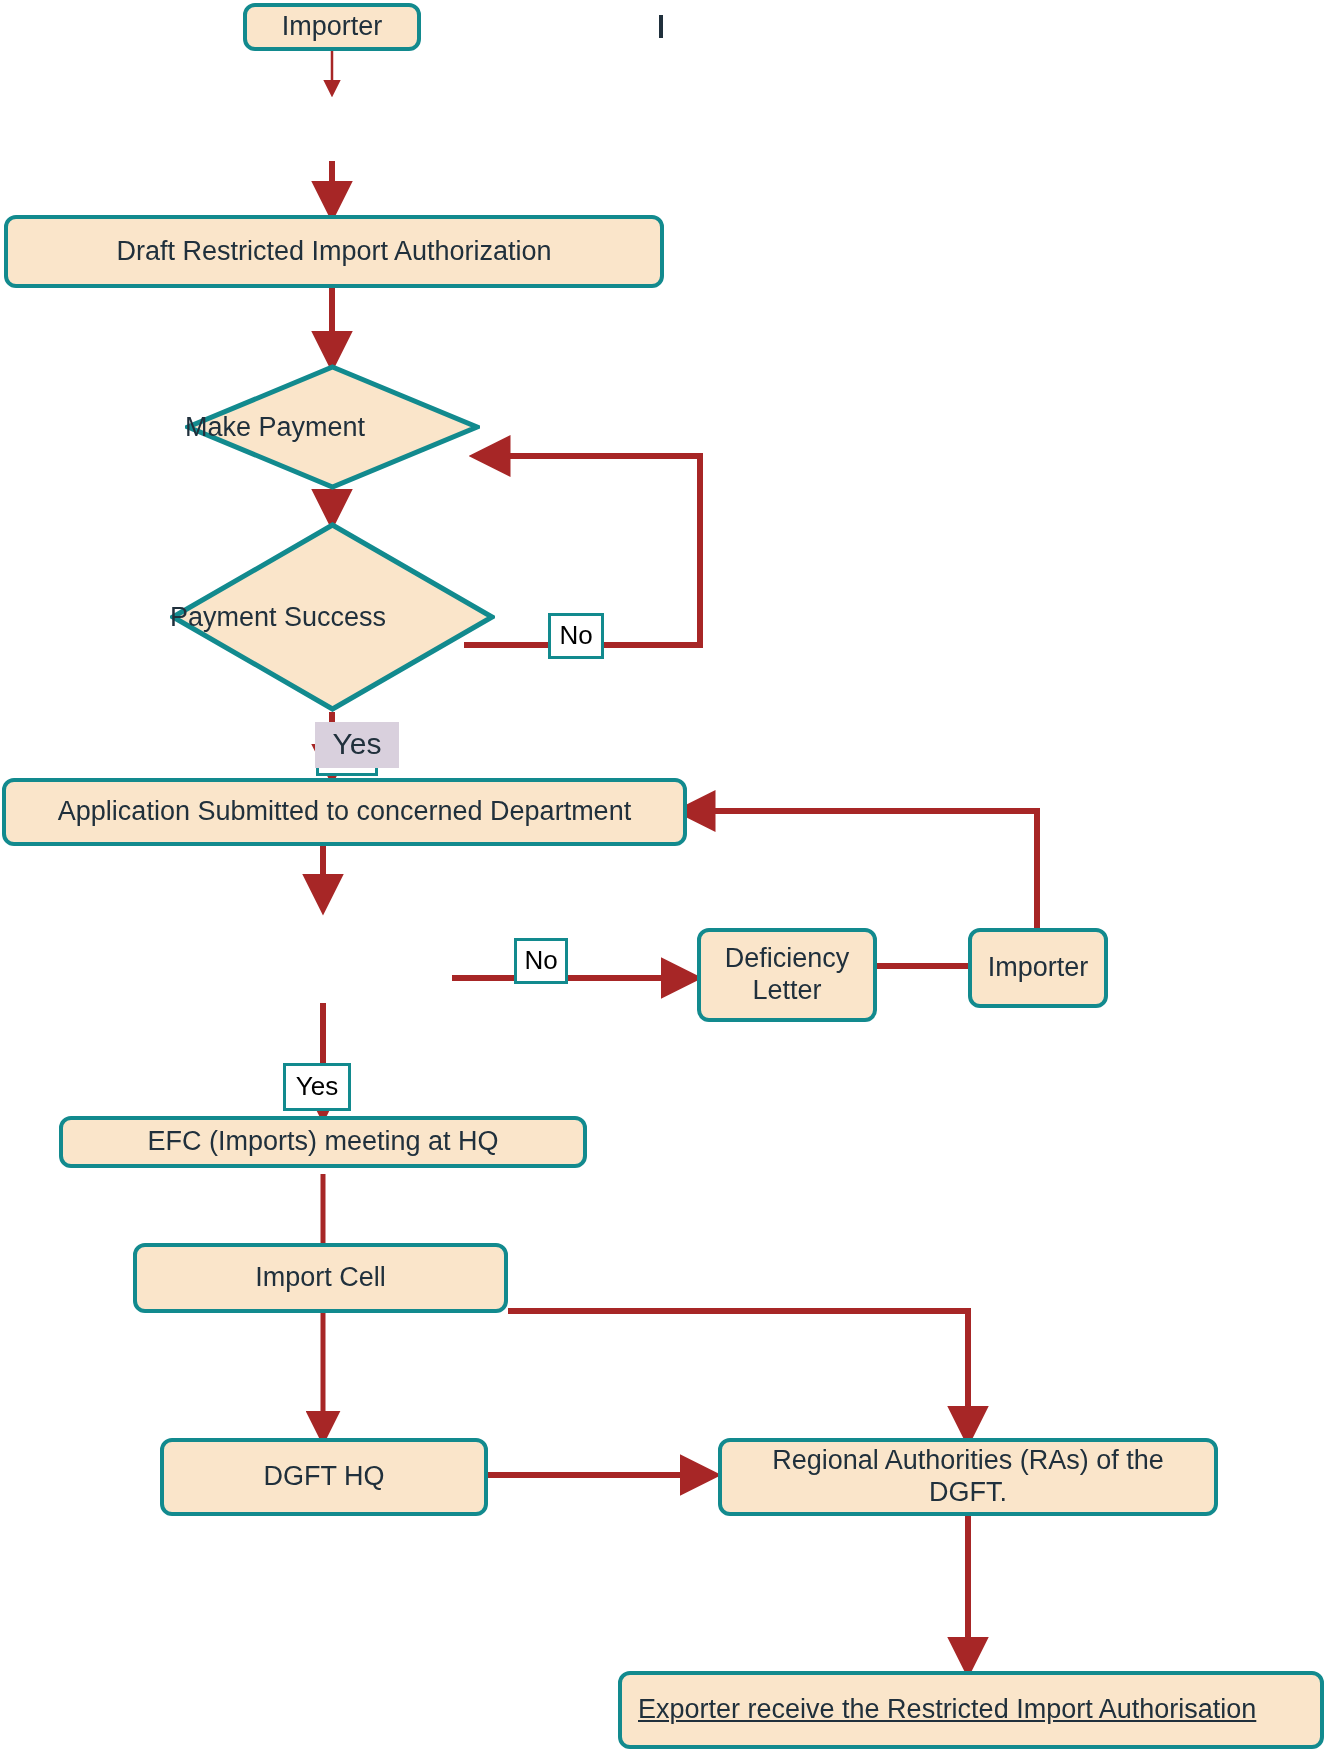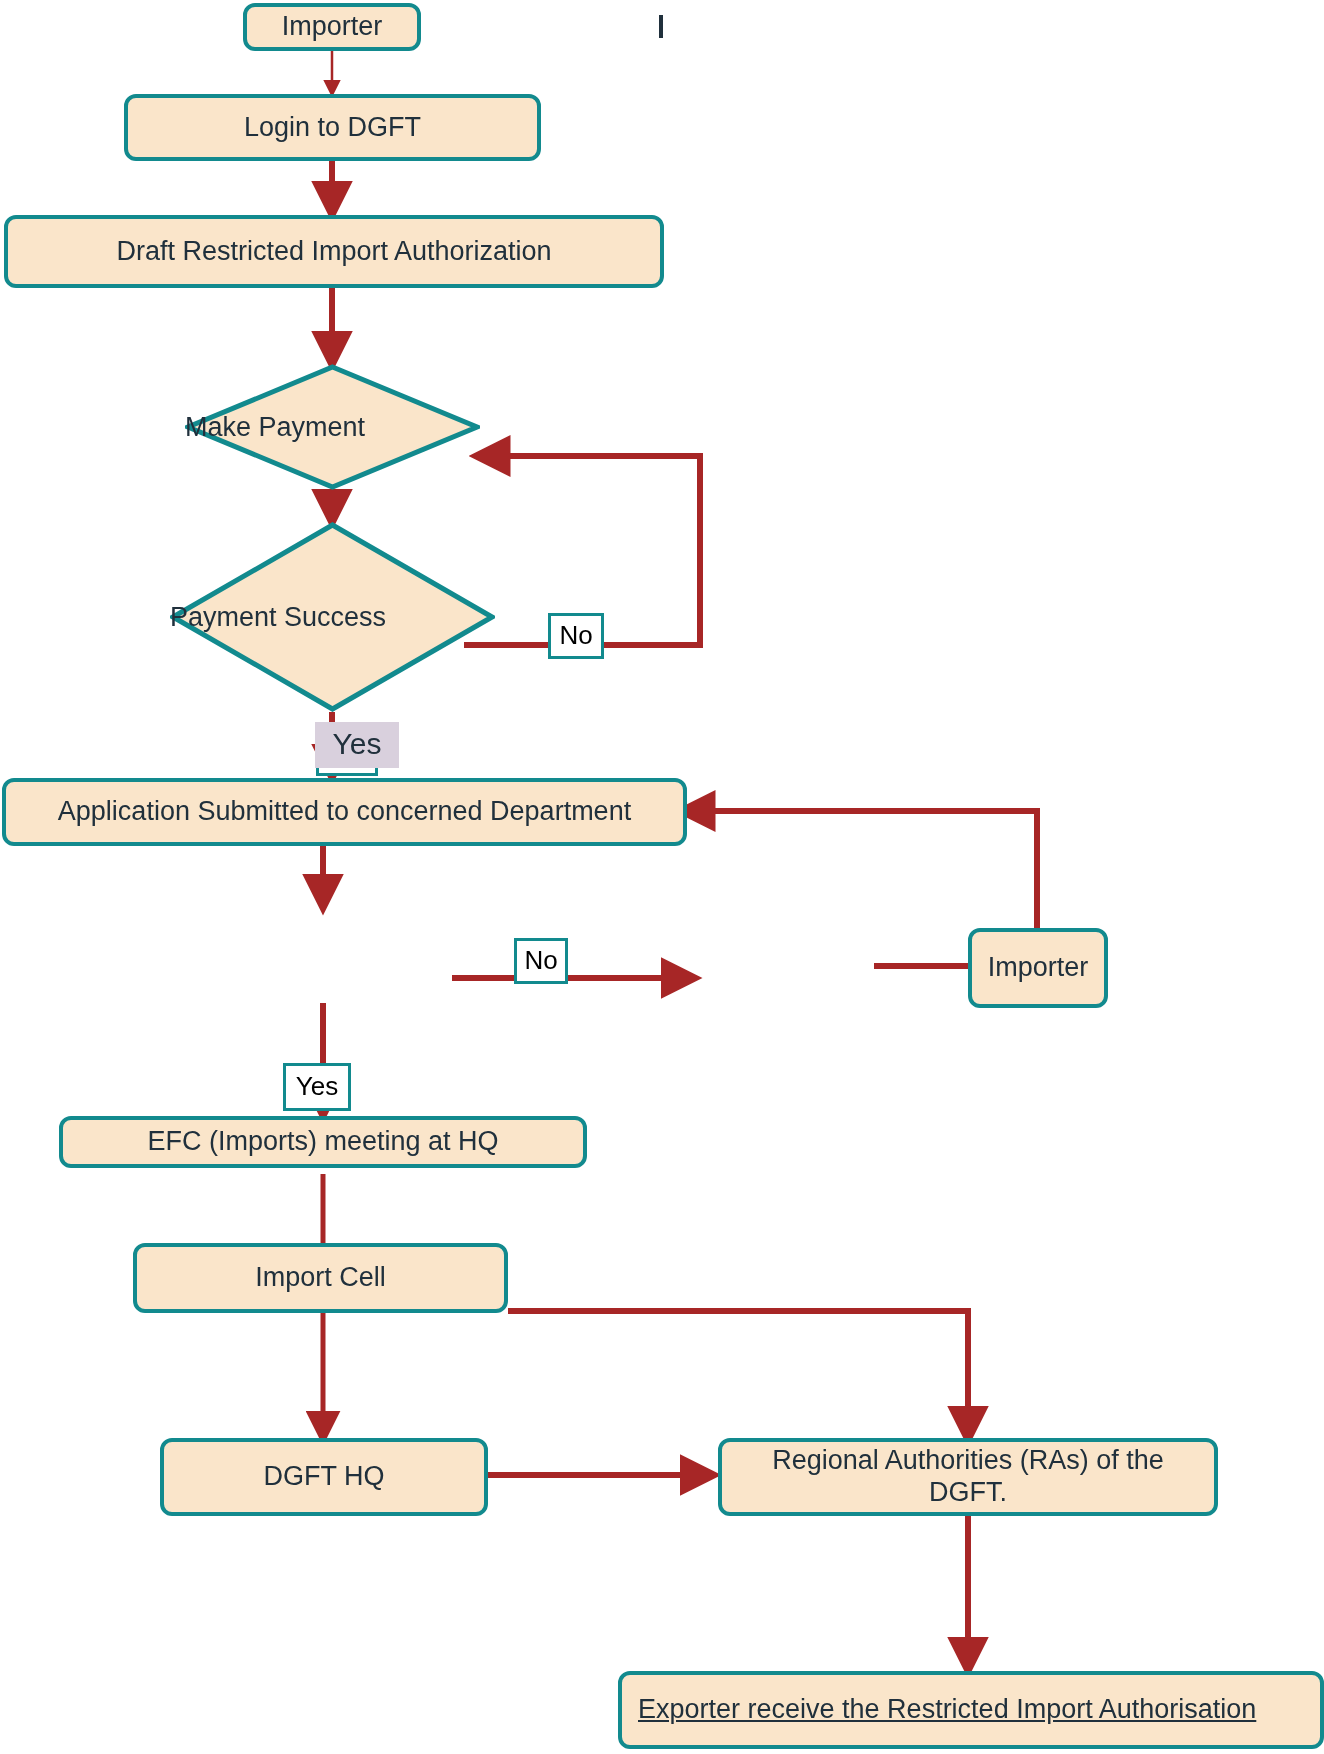--- a/index.html
+++ b/index.html
@@ -153,23 +153,20 @@
     <path d="M 488 1475 L 711 1475" stroke="#a72626" stroke-width="6" fill="none" marker-end="url(#ah)"></path>
 
     
     <path d="M 968 1516 L 968 1668" stroke="#a72626" stroke-width="6" fill="none" marker-end="url(#ah)"></path>
   </svg>
 
   <div class="node" style="left:243px; top:3px; width:178px; height:48px;">
     <span>Importer</span>
   </div>
 
-  <div class="node" style="left:124px; top:94px; width:417px; height:67px;">
-    <span>Login to DGFT</span>
-  </div>
 
   <div class="node" style="left:4px; top:215px; width:660px; height:73px;">
     <span>Draft Restricted Import Authorization</span>
   </div>
 
   <div class="diamond" style="left:185px; top:364px; width:295px; height:126px;">
     <svg class="dshape" viewBox="0 0 295 126" preserveAspectRatio="none">
       <polygon points="147.5,3 292,63 147.5,123 3,63" fill="#fae5ca" stroke="#128a8e" stroke-width="5"></polygon>
     </svg>
     <span class="dlabel">Make Payment</span>
@@ -180,20 +177,23 @@
       <polygon points="162.5,3 322,95 162.5,187 3,95" fill="#fae5ca" stroke="#128a8e" stroke-width="5"></polygon>
     </svg>
     <span class="dlabel">Payment Success</span>
   </div>
 
   <div class="node" style="left:2px; top:778px; width:685px; height:68px;">
     <span>Application Submitted to concerned Department</span>
   </div>
 
 
+  <div class="node" style="left:697px; top:928px; width:180px; height:94px;">
+    <span>Deficiency Letter</span>
+  </div>
 
   <div class="node" style="left:968px; top:928px; width:140px; height:80px;">
     <span>Importer</span>
   </div>
 
   <div class="node" style="left:59px; top:1116px; width:528px; height:52px;">
     <span>EFC (Imports) meeting at HQ</span>
   </div>
 
   <div class="node" style="left:133px; top:1243px; width:375px; height:70px;">

